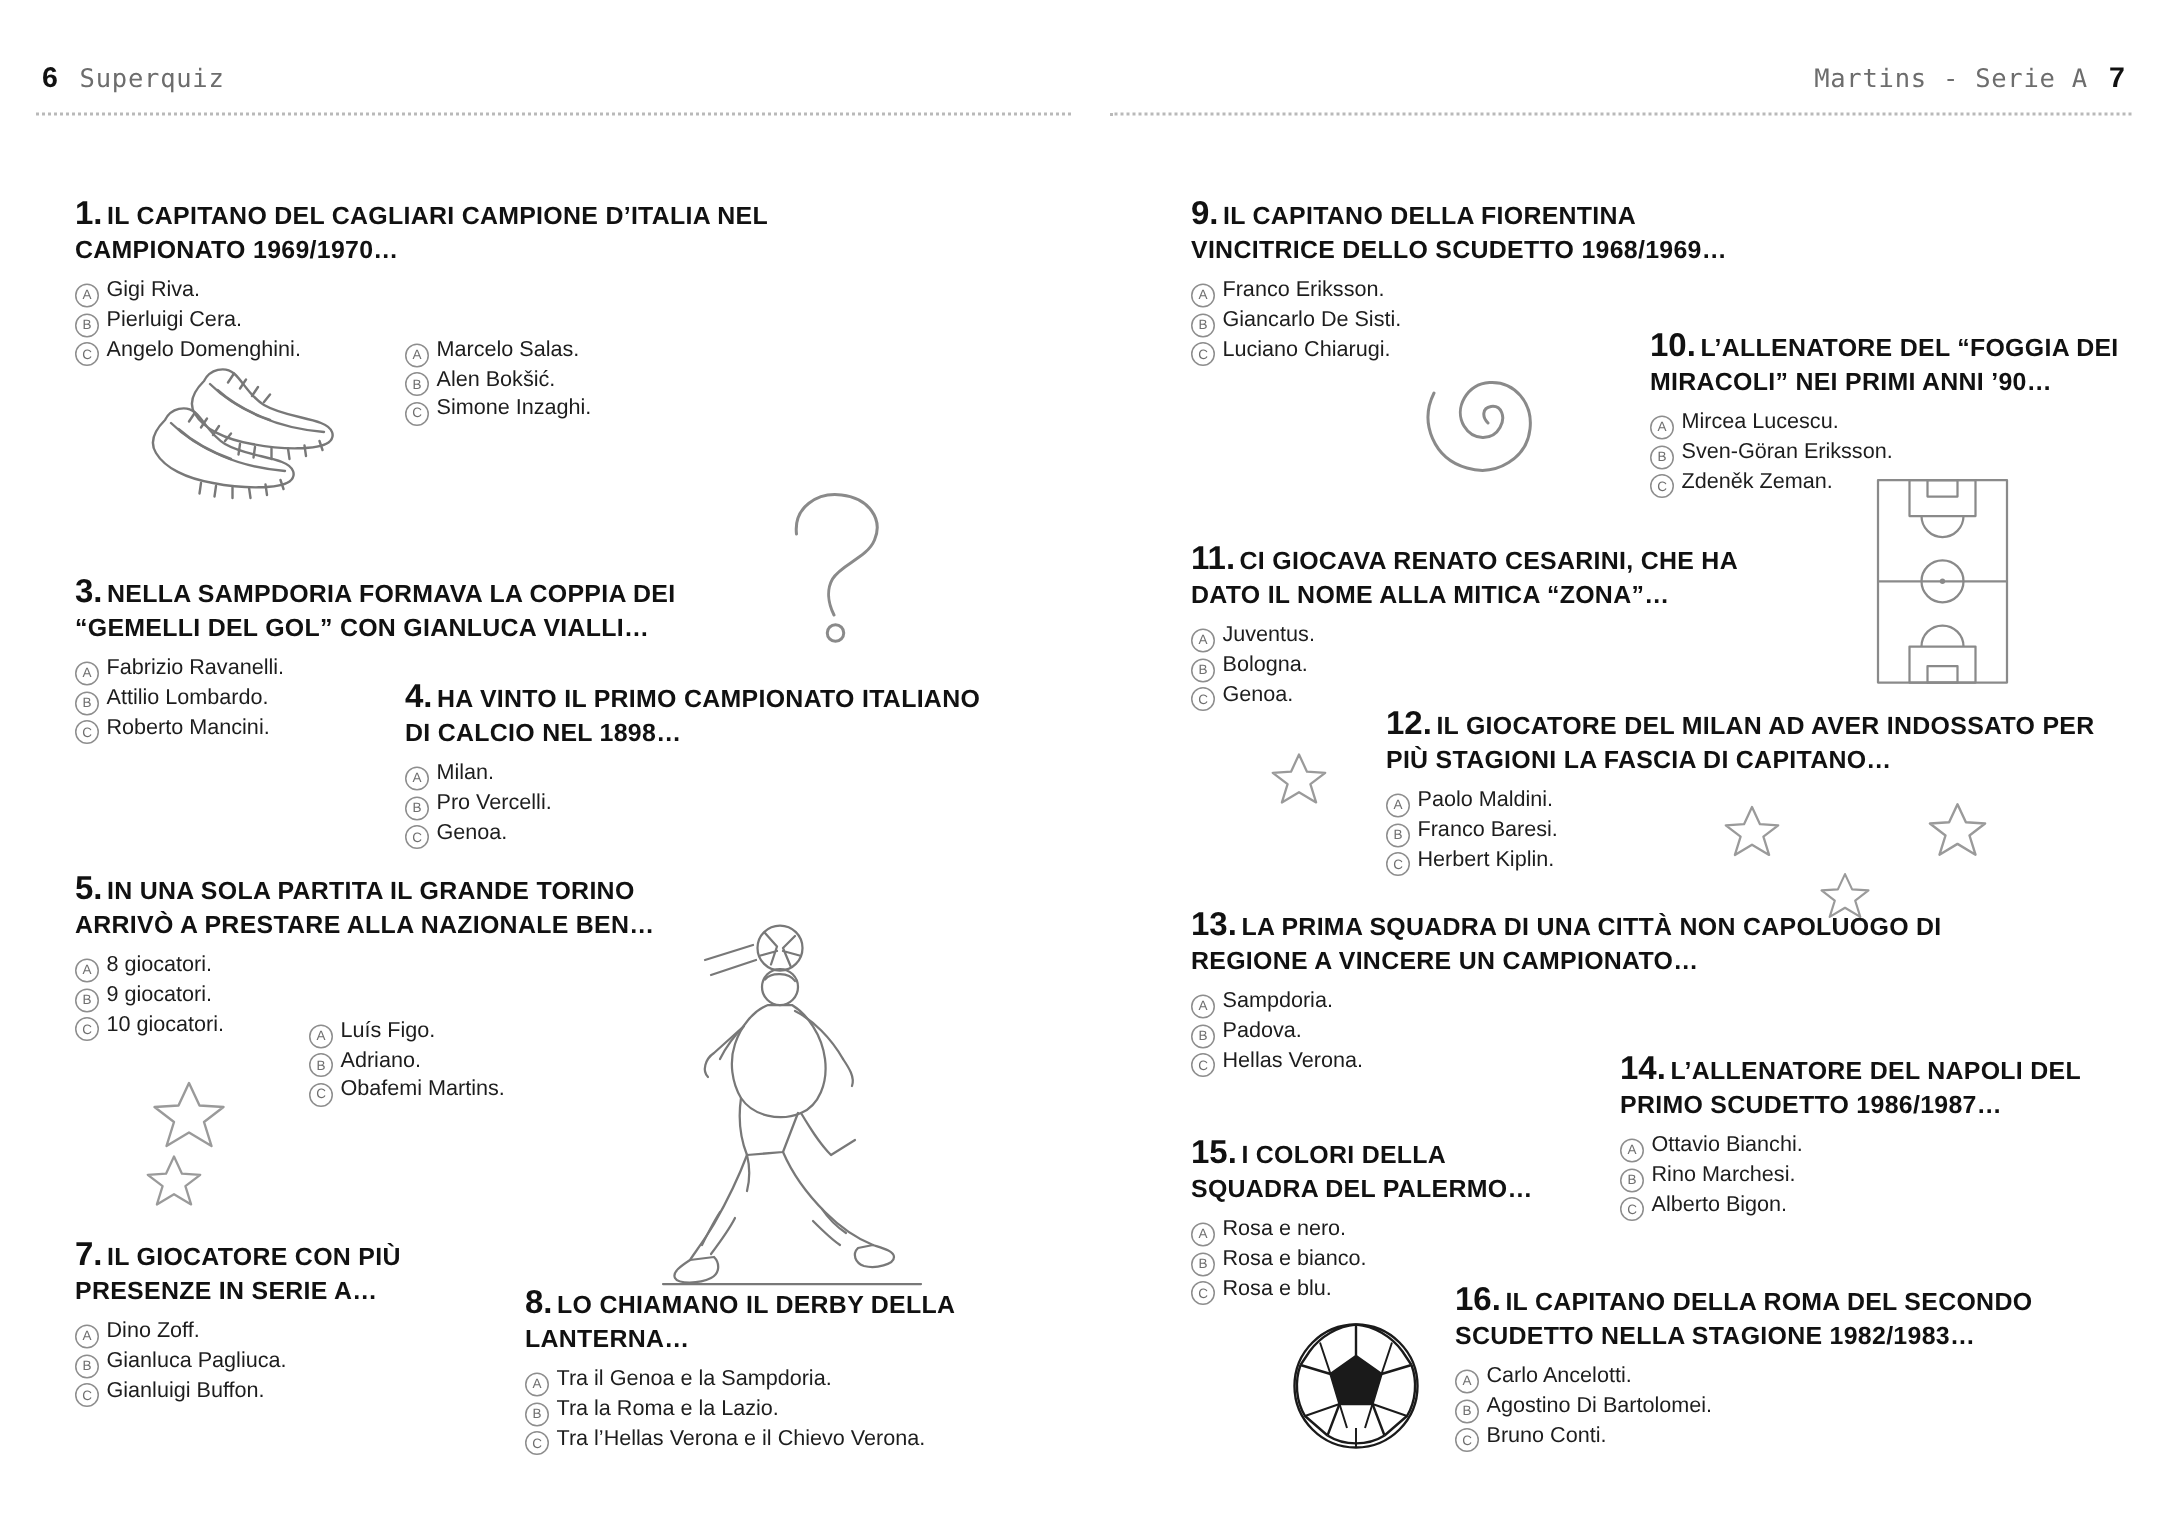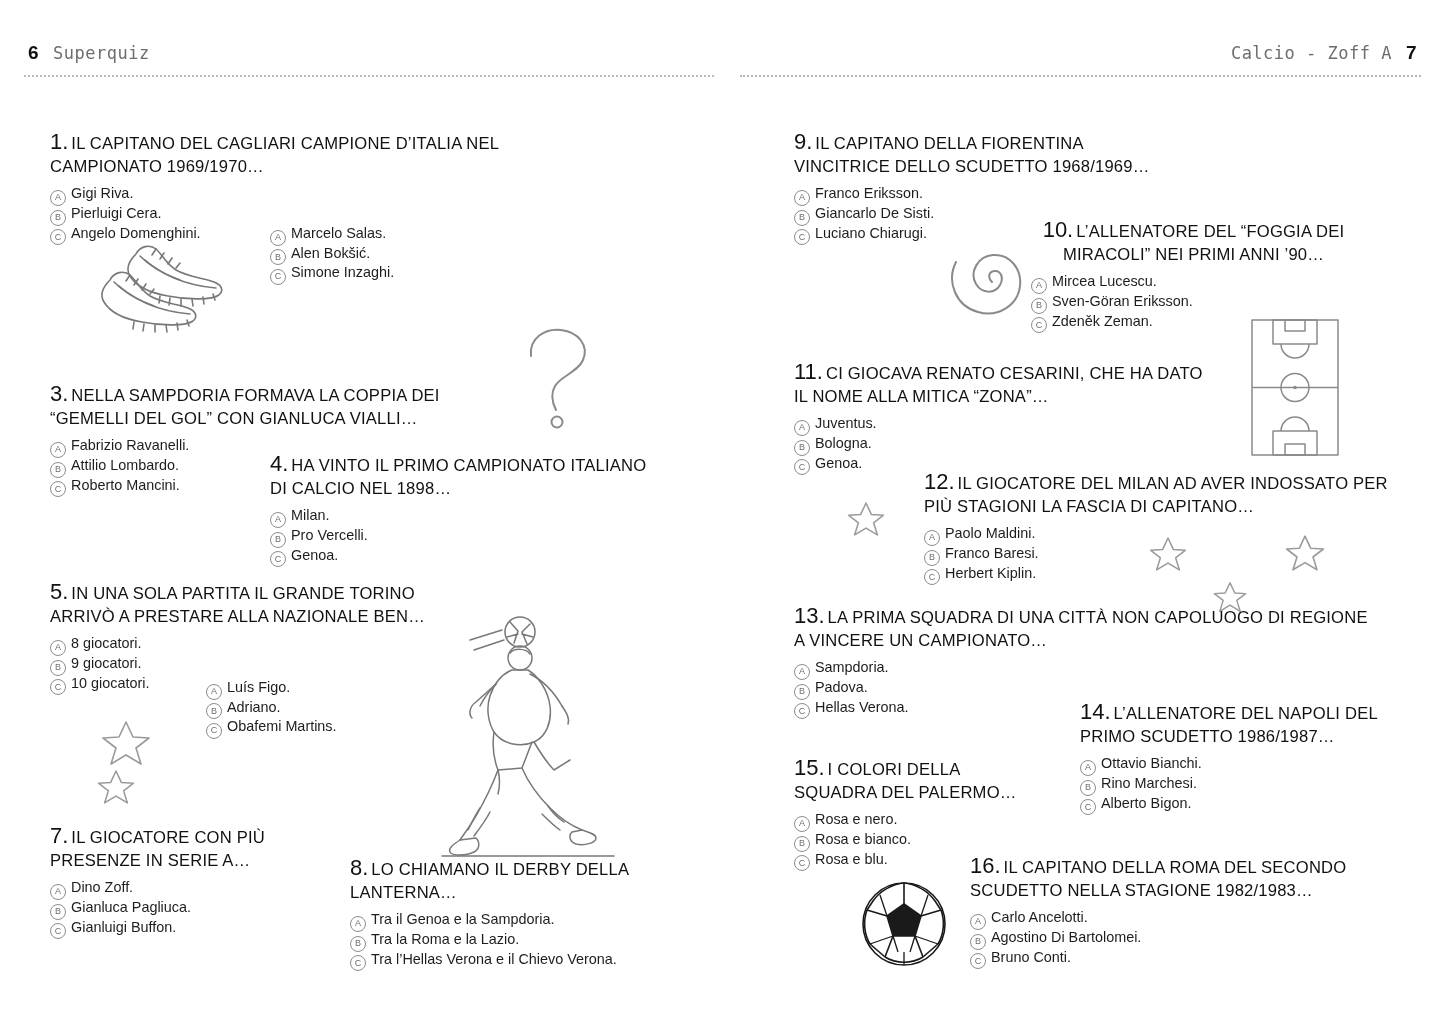--- a/index.html
+++ b/index.html
@@ -47,21 +47,21 @@
   }
   .rule.left  { left: 24px;  width: 690px; }
   .rule.right { left: 740px; width: 681px; }
 
   
   .q {
     position: absolute;
   }
   .q .qtext {
     font-family: "Liberation Sans", sans-serif;
-    font-weight: normal;
+    font-weight: bold;
     font-size: 16.6px;
     line-height: 1.28;
     letter-spacing: .2px;
     color: #111;
     margin: 0 0 7px 0;
   }
   .q .qtext .num {
     font-size: 22px;
     letter-spacing: 0;
     margin-right: 3px;
@@ -106,21 +106,21 @@
   .art svg { display: block; }
 </style>
 </head>
 <body>
 
 <div class="runhead left">
   <span class="folio">6</span>
   <span>Superquiz</span>
 </div>
 <div class="runhead right">
-  <span>Calcio - Zoff A</span>
+  <span>Martins - Serie A</span>
   <span class="folio">7</span>
 </div>
 <div class="rule left"></div>
 <div class="rule right"></div>
 
 <div class="art" style="left:88px; top:238px;">
   <svg width="150" height="112" viewBox="0 0 150 112" fill="none" stroke="#787878" stroke-width="1.6" stroke-linejoin="round" stroke-linecap="round">
     <path d="M48 16 C52 8, 62 6, 68 11 C74 16, 78 26, 88 32 C100 39, 116 40, 126 44 C134 47, 136 53, 131 57 C124 62, 100 62, 80 58 C62 55, 48 48, 42 38 C37 30, 42 22, 48 16 Z"></path>
     <path d="M52 18 C60 26, 72 34, 86 40 C100 46, 116 49, 128 50"></path>
     <path d="M57 22 C66 30, 78 37, 92 42"></path>
@@ -395,21 +395,21 @@
         <span class="bullet">B</span>
         <span>Giancarlo De Sisti.</span>
       </li>
     <li>
         <span class="bullet">C</span>
         <span>Luciano Chiarugi.</span>
       </li>
   </ul>
 </div>
 
-<div class="q" style="left:1031px; top:216px; width:325px;text-align:center;">
+<div class="q" style="left:1100px; top:216px; width:325px;">
   <p class="qtext"><span class="num">10.</span><span>L’ALLENATORE DEL “FOGGIA DEI MIRACOLI” NEI PRIMI ANNI ’90…</span></p>
   <ul class="opts">
     <li>
         <span class="bullet">A</span>
         <span>Mircea Lucescu.</span>
       </li>
     <li>
         <span class="bullet">B</span>
         <span>Sven-Göran Eriksson.</span>
       </li>

